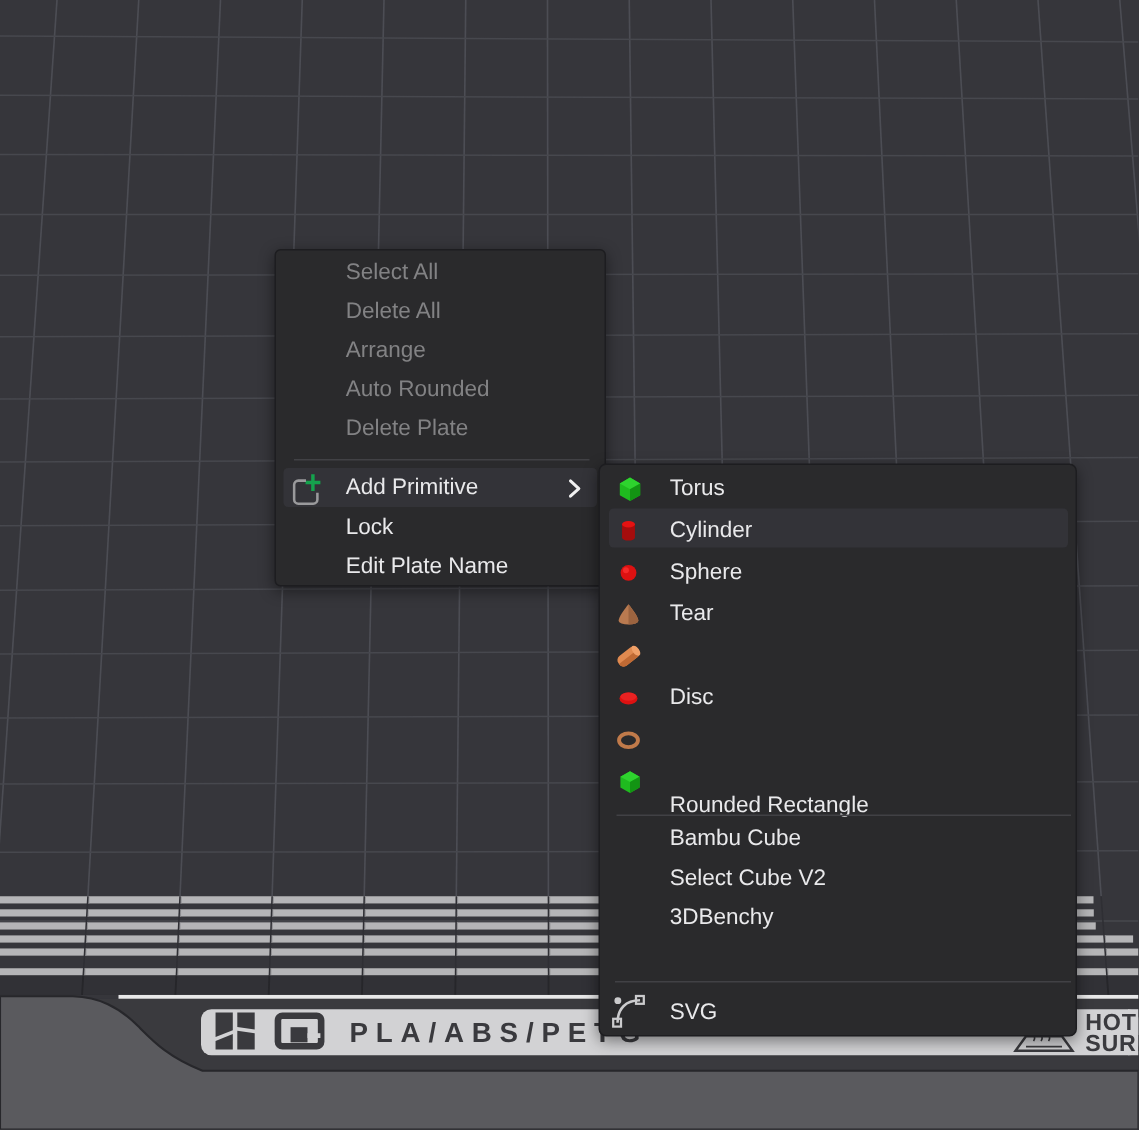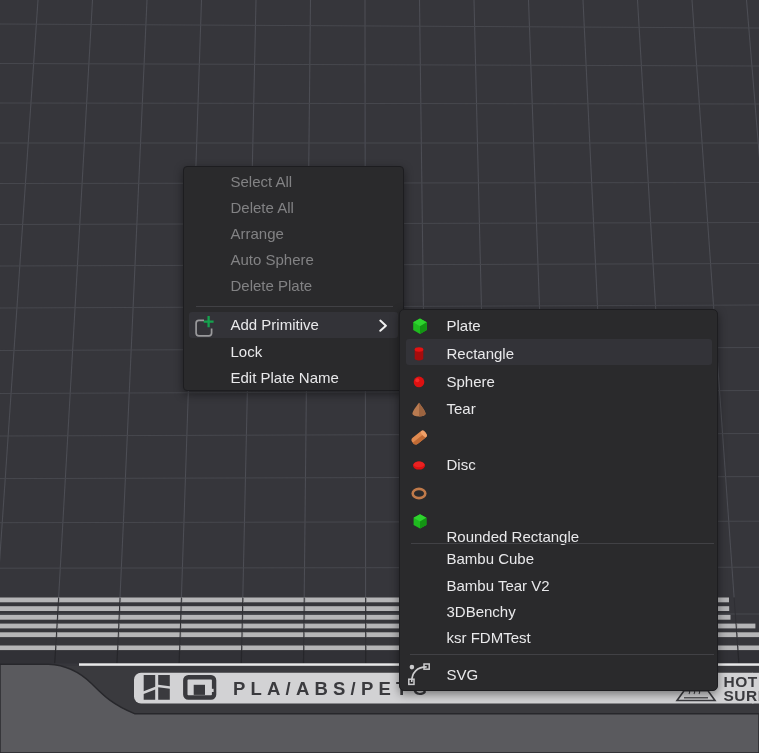--- a/index.html
+++ b/index.html
@@ -195,21 +195,21 @@
     <div class="mi dis" style="top:2.5px; height:26px;">
         <span>Select All</span>
       </div>
     <div class="mi dis" style="top:28.5px; height:26px;">
         <span>Delete All</span>
       </div>
     <div class="mi dis" style="top:54.5px; height:26px;">
         <span>Arrange</span>
       </div>
     <div class="mi dis" style="top:80.5px; height:26px;">
-        <span>Auto Sphere</span>
+        <span>Auto Rounded</span>
       </div>
     <div class="mi dis" style="top:106.5px; height:26px;">
         <span>Delete Plate</span>
       </div>
     <div class="sep" style="left:12px; top:139px; width:197px;"></div>
     <div class="mi" style="top:145.5px; height:26px;">
         <span>Add Primitive</span>
       </div>
     <div class="mi" style="top:172.5px; height:26px;">
         <span>Lock</span>
@@ -222,49 +222,46 @@
       <path d="M18 7.4 h-5.1 a2.8 2.8 0 0 0 -2.8 2.8 v9.8 a2.8 2.8 0 0 0 2.8 2.8 h9.9 a2.8 2.8 0 0 0 2.8 -2.8 v-4.5" stroke="#9a9a9c" stroke-width="1.7" fill="none"></path>
     </svg>
     <svg width="10" height="14" viewBox="0 0 10 14" style="position:absolute;left:194.5px;top:152px;">
       <path d="M1.3 1.6 L6.9 6.7 L1.3 11.8" stroke="#f0f0f0" stroke-width="2" fill="none" stroke-linecap="round" stroke-linejoin="round"></path>
     </svg>
   </div>
 
   <div class="menu" id="m2" style="left:399px; top:308.5px; width:318.5px; height:382px; border-radius:5px;">
     <div class="hov" style="left:6px; top:29.5px; width:306px; height:26px;"></div>
     <div class="mi" style="top:3.2px;  height:28px;">
-        <span>Plate</span>
+        <span>Torus</span>
       </div>
     <div class="mi" style="top:31.1px; height:28px;">
-        <span>Rectangle</span>
+        <span>Cylinder</span>
       </div>
     <div class="mi" style="top:59px;   height:28px;">
         <span>Sphere</span>
       </div>
     <div class="mi" style="top:86.9px; height:28px;">
         <span>Tear</span>
       </div>
     <div class="mi" style="top:142.7px;height:28px;">
         <span>Disc</span>
       </div>
     <div class="mi" style="top:198.5px;height:28px;margin-top:16px;">
         <span>Rounded Rectangle</span>
       </div>
     <div class="sep" style="left:11px; top:233.7px; width:303px;"></div>
     <div class="mi" style="top:237.8px;height:26px;">
         <span>Bambu Cube</span>
       </div>
     <div class="mi" style="top:264.1px;height:26px;">
-        <span>Bambu Tear V2</span>
+        <span>Select Cube V2</span>
       </div>
     <div class="mi" style="top:290.2px;height:26px;">
         <span>3DBenchy</span>
-      </div>
-    <div class="mi" style="top:316.1px;height:26px;">
-        <span>ksr FDMTest</span>
       </div>
     <div class="sep" style="left:10px; top:344.5px; width:304px;"></div>
     <div class="mi" style="top:352.8px;height:27px;">
         <span>SVG</span>
       </div>
 
     <svg width="40" height="382" viewBox="0 0 40 382" style="position:absolute;left:0;top:-1px;">
 
       <g transform="translate(20,17.2)">
         <path d="M0 -7.8 L6.8 -3.9 L6.8 3.9 L0 7.8 L-6.8 3.9 L-6.8 -3.9 Z" fill="#1fba1f"></path>

